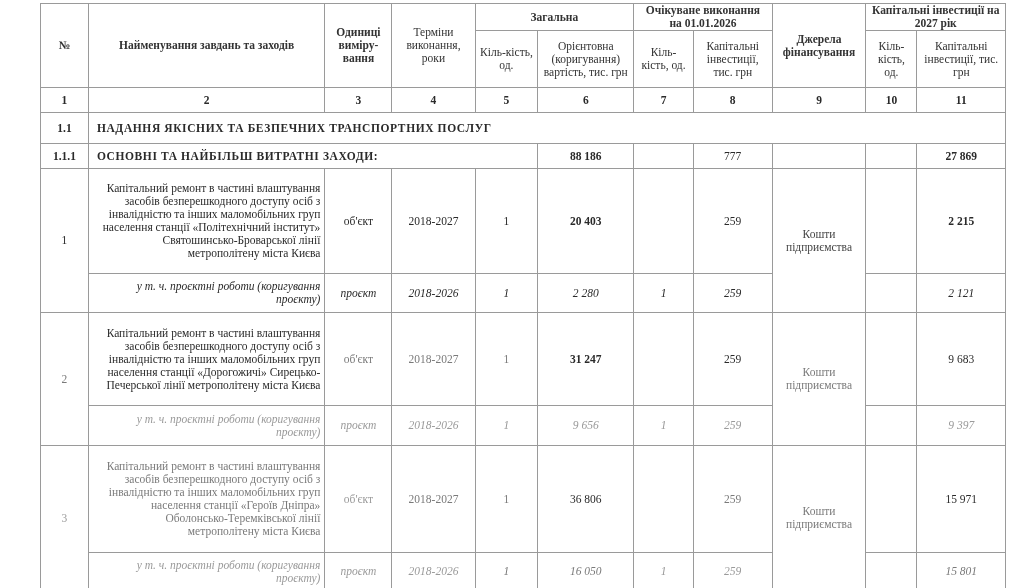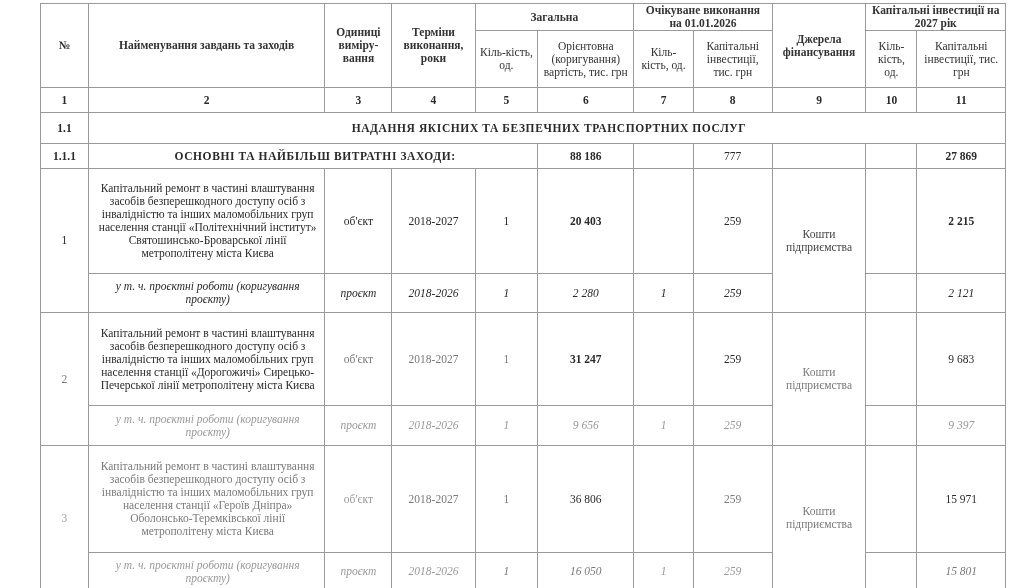--- a/index.html
+++ b/index.html
@@ -6,22 +6,22 @@
   body { width:1010px; height:588px; overflow:hidden; position:relative;
          font-family:"Liberation Serif","DejaVu Serif",serif; color:#2a2a2a; }
   table.doc { position:absolute; left:40px; top:3px; border-collapse:collapse;
               table-layout:fixed; width:966px; }
   table.doc td, table.doc th { border:1px solid #9a9a9a; padding:0 4px; vertical-align:middle;
               font-size:11.5px; line-height:13px; }
   th { font-weight:bold; text-align:center; color:#333; }
   .c { text-align:center; }
   .b { font-weight:bold; }
   .i { font-style:italic; }
-  .name { text-align:center; padding-left:6px !important; font-size:11.5px; line-height:14px; }
-  .section { text-align:center; font-weight:bold; letter-spacing:0.6px; padding-left:8px !important; }
+  .name { text-align:right; padding-left:6px !important; font-size:11.5px; line-height:14px; }
+  .section { text-align:left; font-weight:bold; letter-spacing:0.6px; padding-left:8px !important; }
   .faded { color:#9a9a9a; }
   .faded2 { color:#7a7a7a; }
   .src { color:#444; }
 </style>
 </head>
 <body>
 
 <table class="doc">
   <colgroup>
     <col style="width:45px">
@@ -35,21 +35,21 @@
     <col style="width:88px">
       <col style="width:48px">
       <col style="width:83px">
   </colgroup>
 
   <tbody>
       <tr style="height:27px">
     <th rowspan="2">№</th>
     <th rowspan="2">Найменування завдань та заходів</th>
     <th rowspan="2">Одиниці виміру-вання</th>
-    <th rowspan="2" style="font-weight:bold">Терміни виконання, роки</th>
+    <th rowspan="2" style="font-weight:normal">Терміни виконання, роки</th>
     <th colspan="2">Загальна</th>
     <th colspan="2">Очікуване виконання на 01.01.2026</th>
     <th rowspan="2" style="font-weight:bold">Джерела фінансування</th>
     <th colspan="2">Капітальні інвестиції на 2027 рік</th>
   </tr>
   <tr style="height:57px">
     <th style="font-weight:normal">Кіль-кість, од.</th>
     <th style="font-weight:normal">Орієнтовна (коригування) вартість, тис. грн</th>
     <th style="font-weight:normal">Кіль-кість, од.</th>
     <th style="font-weight:normal">Капітальні інвестиції, тис. грн</th>

